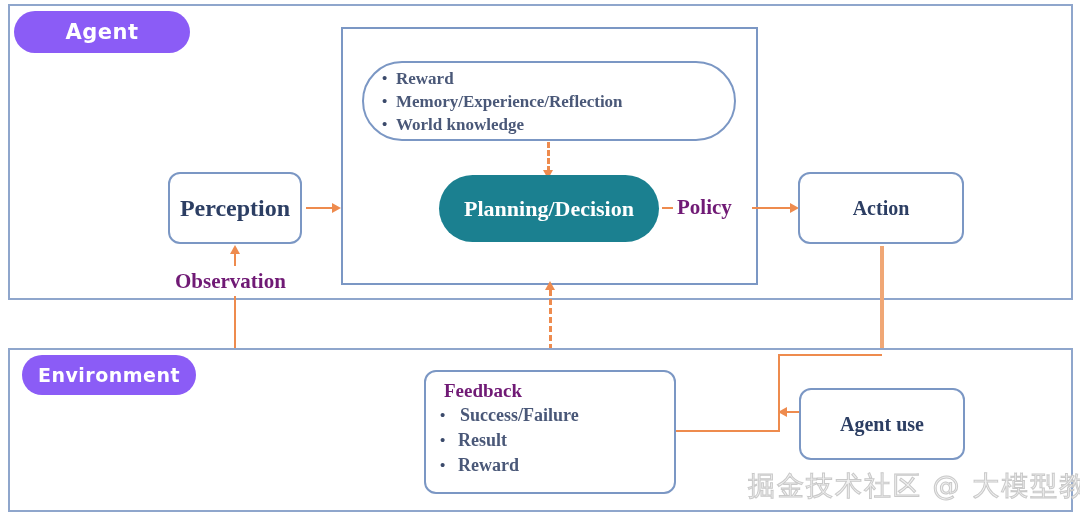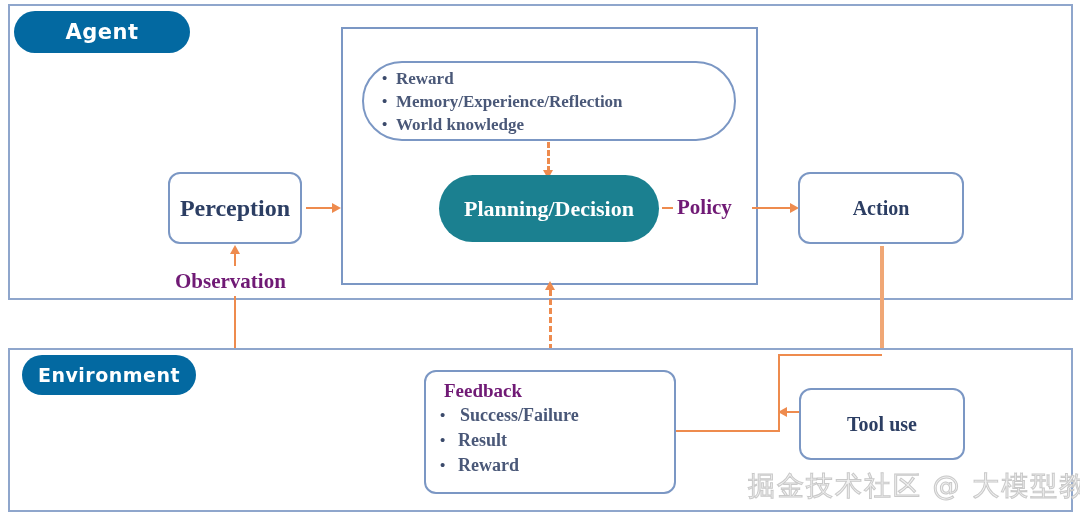--- a/index.html
+++ b/index.html
@@ -13,21 +13,21 @@
   .abs{position:absolute;}
 
   
   .outer-box{
     border:2px solid #8fa6cc;
     background:#ffffff;
     box-sizing:border-box;
   }
   
   .pill{
-    background:#0369a1;
+    background:#8b5cf6;
     color:#ffffff;
     border-radius:40px;
     font-family:"DejaVu Sans", sans-serif;
     font-weight:bold;
     display:flex;align-items:center;justify-content:center;
     letter-spacing:.5px;
   }
 
   
   .inner-frame{
@@ -215,18 +215,18 @@
     </ul>
   </div>
 
   <div class="abs h-line" style="left:676px;top:430px;width:104px;"></div>
   <div class="abs v-line" style="left:778px;top:355px;height:77px;"></div>
   <div class="abs h-line" style="left:778px;top:411px;width:30px;"></div>
   <div class="abs arrow-l" style="left:778px;top:407px;"></div>
   <div class="abs h-line" style="left:778px;top:354px;width:104px;"></div>
 
   <div class="abs node" style="left:799px;top:388px;width:166px;height:72px;font-size:20px;">
-    <span>Tool use</span>
+    <span>Agent use</span>
   </div>
 
   <div class="abs watermark" style="left:748px;top:468px;">掘金技术社区 @ 大模型教程</div>
 
 </div>
 
 </body></html>

